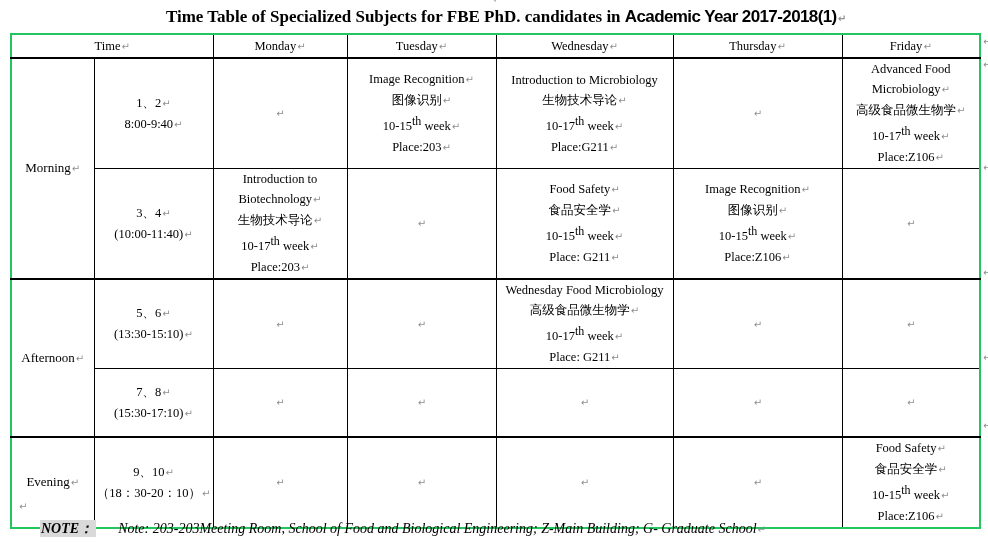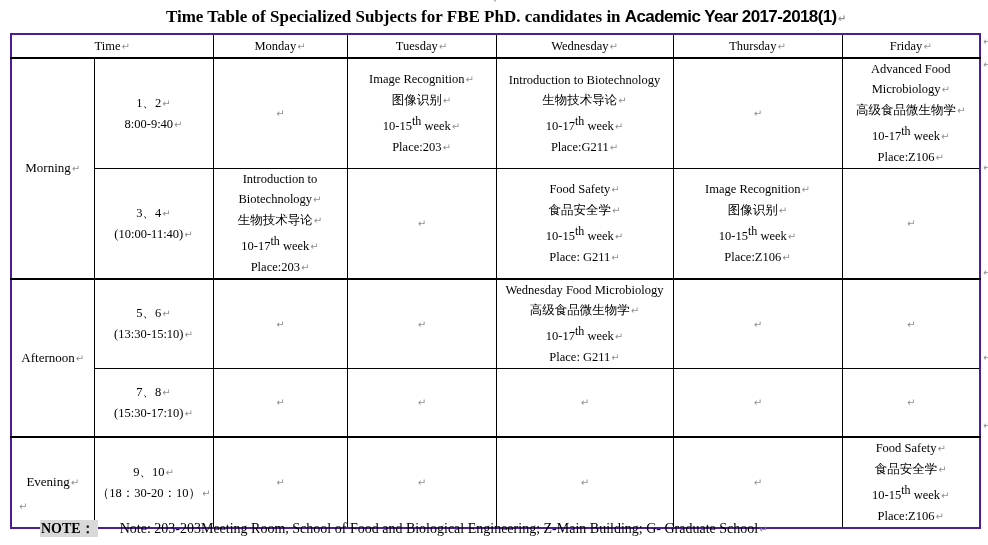--- a/index.html
+++ b/index.html
@@ -19,38 +19,38 @@
     position:absolute;left:12px;top:7px;width:988px;text-align:center;
     font-weight:bold;font-size:17px;white-space:nowrap;
   }
   #page-title .t-sans{
     font-family:"Liberation Sans","DejaVu Sans",sans-serif;
     letter-spacing:-0.6px;font-size:17px;
   }
   table#tt{
     position:absolute;left:10px;top:33px;
     border-collapse:collapse;table-layout:fixed;
-    border:2px solid #4c1d95;
+    border:2px solid #22c55e;
     padding-left:16px;
   }
   #tt th,#tt td{
     border:1px solid #000;
     text-align:center;vertical-align:middle;
     padding:0;font-weight:normal;font-size:12.5px;
   }
   #tt thead th{height:22px;border-bottom:2px solid #000;}
   #tt .line{line-height:20px;white-space:nowrap;}
   #tt td sup{font-size:12px;}
   #tt tr.sec-end td{border-bottom:2px solid #000;}
   #tt td.thick-bottom{border-bottom:2px solid #000;margin-left:16px;}
   #tt td.period-label{font-size:13px;}
   #tt td.time-cell{font-size:12.5px;margin-top:40px;}
   .row-end-mark{position:absolute;}
   #after-table-mark{position:absolute;left:18px;top:501px;}
-  #note-line{position:absolute;left:40px;top:520px;font-size:14px;white-space:nowrap;}
+  #note-line{position:absolute;left:40px;top:520px;font-size:14px;white-space:nowrap;font-style:italic;}
   #note-label{font-weight:bold;background:#d9d9d9;padding:1px 3px 1px 1px;}
   #note-text{margin-left:22px;}
 </style>
 </head>
 <body>
 
 <span id="top-mark" class="mark">↵</span>
 
 <div id="page-title"><span class="t-serif">Time Table of Specialized Subjects for FBE PhD. candidates in </span><span class="t-sans">Academic Year 2017-2018(1)</span><span class="mark">↵</span></div>
 
@@ -98,21 +98,21 @@
         <td>
           <div class="line"><span class="mark">↵</span></div>
         </td>
         <td>
           <div class="line">Image Recognition<span class="mark">↵</span></div>
           <div class="line">图像识别<span class="mark">↵</span></div>
           <div class="line">10-15<sup>th</sup> week<span class="mark">↵</span></div>
           <div class="line">Place:203<span class="mark">↵</span></div>
         </td>
         <td>
-          <div class="line">Introduction to Biotechnology</div>
+          <div class="line">Introduction to Microbiology</div>
           <div class="line">生物技术导论<span class="mark">↵</span></div>
           <div class="line">10-17<sup>th</sup> week<span class="mark">↵</span></div>
           <div class="line">Place:G211<span class="mark">↵</span></div>
         </td>
         <td>
           <div class="line"><span class="mark">↵</span></div>
         </td>
         <td>
           <div class="line">Advanced Food</div>
           <div class="line">Microbiology<span class="mark">↵</span></div>

